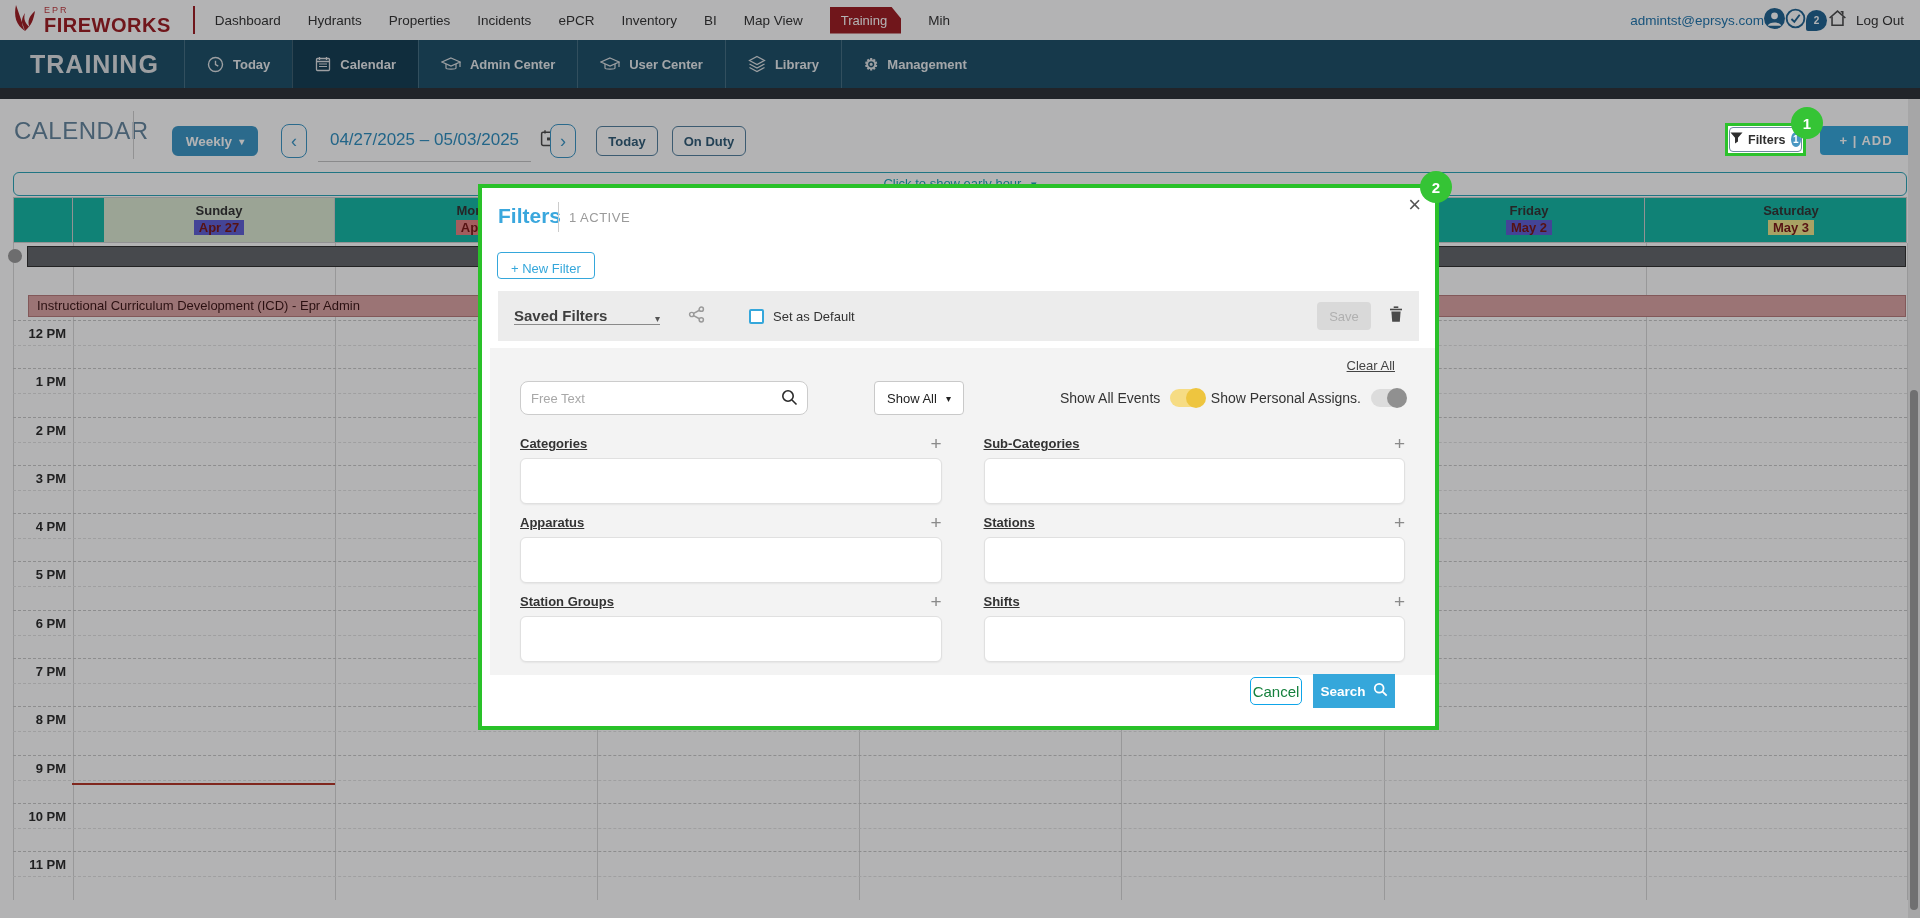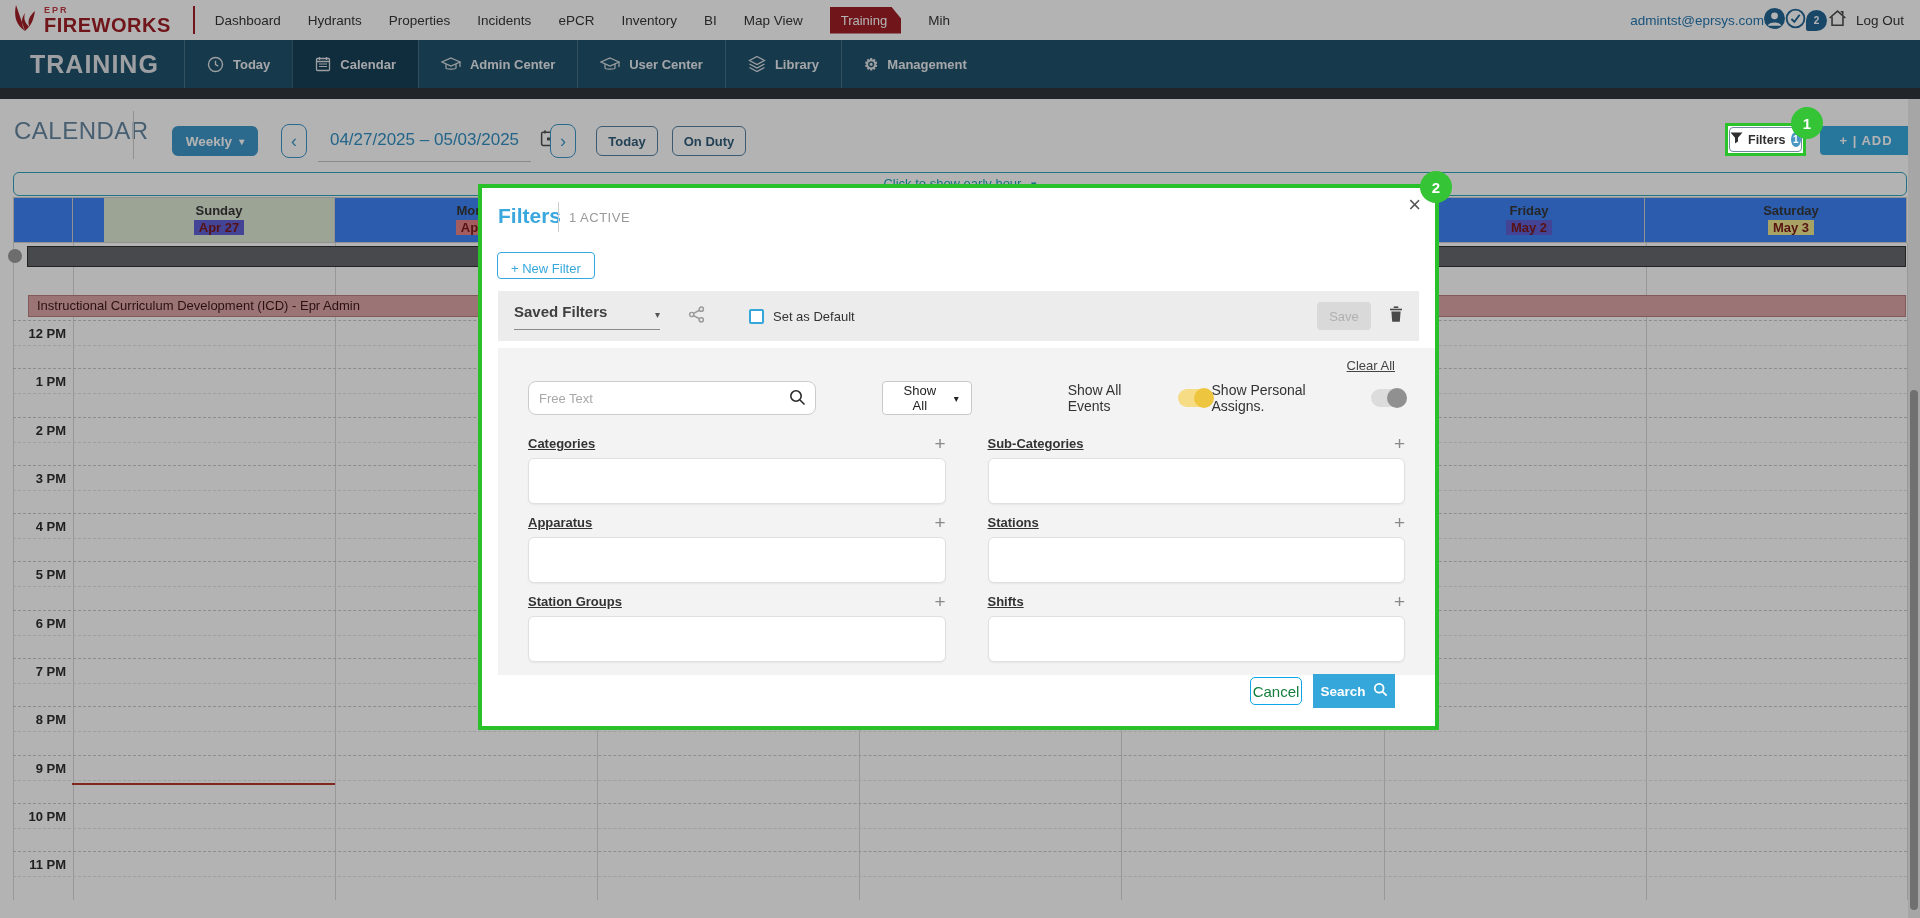--- a/index.html
+++ b/index.html
@@ -3,21 +3,21 @@
 <meta charset="utf-8">
 <style>
   * { box-sizing: border-box; margin: 0; padding: 0; }
   html,body { width:1920px; height:918px; }
   body { font-family: "Liberation Sans", sans-serif; background:#fff; position:relative; overflow:hidden; }
 
   
   .topnav { position:absolute; top:0; left:0; right:0; height:40px; background:#ffffff; display:flex; align-items:center; padding-left:12px; z-index:5; }
   .logo { display:flex; align-items:center; gap:6px; }
   .logo-text { line-height:1; }
-  .logo-epr { font-size:9px; letter-spacing:2px; color:#c23a40; font-weight:bold; display:block; }
+  .logo-epr { font-size:9px; letter-spacing:2px; color:#c23a40; font-weight:normal; display:block; }
   .logo-name { font-size:20px; font-weight:bold; color:#9e1c22; letter-spacing:.5px; }
   .logo-divider { width:2px; height:28px; background:#9e1c22; margin:0 20px 0 22px; }
   .nav-items { display:flex; align-items:center; gap:27px; }
   .nav-item { font-size:13.5px; color:#333; cursor:pointer; white-space:nowrap; }
   .nav-item.active { background:#9e1c22; color:#fff; padding:6px 14px 6px 11px; font-size:13px;
     clip-path: polygon(0 0, calc(100% - 10px) 0, 100% 45%, 100% 100%, 0 100%); }
   .topnav-right { margin-left:auto; display:flex; align-items:center; padding-right:16px; }
   .user-email { color:#2176ae; font-size:13.5px; }
   .chat-badge { width:21px; height:21px; background:#1f6391; border-radius:50% 50% 50% 2px; color:#fff; font-size:10px; font-weight:bold; display:flex; align-items:center; justify-content:center; }
   .logout { font-size:13.5px; color:#333; margin-left:8px; }
@@ -43,21 +43,21 @@
   .btn-outline { position:absolute; top:27px; height:30px; background:#fff; border:1px solid #53809f; border-radius:6px; color:#2f5b76; font-size:13px; font-weight:bold; display:flex; align-items:center; justify-content:center; cursor:pointer; }
   .btn-today { left:596px; width:62px; }
   .btn-onduty { left:672px; width:74px; }
   .btn-add { position:absolute; left:1820px; top:27px; width:92px; height:29px; background:#35a7db; border:none; border-radius:4px; color:#fff; font-size:13px; font-weight:bold; letter-spacing:1px; cursor:pointer;text-align:center; }
 
   
   .early-bar { position:absolute; left:13px; top:172px; width:1894px; height:24px; background:#fff; border:1px solid #2aa5b8; border-radius:6px; text-align:center; font-size:13px; color:#1ba0b5; line-height:22px; cursor:pointer; z-index:2; }
   .early-bar .caret { font-size:11px; margin-left:6px; }
 
   
-  .day-headers { position:absolute; left:13px; top:197px; width:1894px; height:46px; display:flex; background:#3b82f6; border-top:1px solid #cfcfcf; border-bottom:1px solid #cfcfcf; border-left:1px solid #cfcfcf; z-index:2;gap:31px; }
+  .day-headers { position:absolute; left:13px; top:197px; width:1894px; height:46px; display:flex; background:#14b8a6; border-top:1px solid #cfcfcf; border-bottom:1px solid #cfcfcf; border-left:1px solid #cfcfcf; z-index:2;gap:31px; }
   .dh-gutter { width:59px; border-right:1px solid #cfcfcf; }
   .day-cell { flex:1; text-align:center; padding-top:5px; border-right:1px solid #cfcfcf; }
   .day-name { font-size:13px; font-weight:bold; color:#333; display:block; }
   .day-badge { display:inline-block; margin-top:2px; padding:0 5px; font-size:13px; font-weight:bold; color:#7a1616; }
 
   
   .gridlines { position:absolute; left:13px; top:243px; width:1894px; height:657px; border-left:1px solid #d8d8d8; z-index:1; }
   .vline { position:absolute; top:0; bottom:0; width:1px; background:#d8d8d8; }
   .allday { position:absolute; left:13px; top:243px; width:1894px; height:77px; z-index:3; }
   .shift-bar { position:absolute; left:14px; right:1px; top:3px; height:21px; background:#63666a; border:1px solid #2f2f2f; cursor:pointer; }
@@ -89,30 +89,30 @@
 
   
   .modal-wrap { position:absolute; left:478px; top:184px; width:961px; height:546px; border:4px solid #29c129; background:#fff; z-index:50; }
   .modal { position:relative; width:100%; height:100%; background:#fff; }
   .m-title { position:absolute; left:16px; top:16px; font-size:21px; font-weight:bold; color:#3aa7dd; }
   .m-divider { position:absolute; left:76px; top:14px; width:1px; height:30px; background:#ccc; }
   .m-active { position:absolute; left:87px; top:22px; font-size:13px; color:#9a9a9a; letter-spacing:.5px; }
   .m-close { position:absolute; right:14px; top:6px; font-size:22px; color:#555; background:none; border:none; cursor:pointer; line-height:1; }
   .btn-newfilter { position:absolute; left:15px; top:64px; height:27px; padding:8px 13px; background:#fff; border:1px solid #35a7db; border-radius:4px; color:#35a7db; font-size:13px; cursor:pointer; }
   .saved-bar { position:absolute; left:16px; right:16px; top:103px; height:50px; background:#ececec; display:flex; align-items:center; padding:0 16px; }
-  .sf-select { display:flex; align-items:flex-end; justify-content:space-between; width:146px; border-bottom:1px solid #8a8a8a; padding-bottom:9px; cursor:pointer; }
+  .sf-select { display:flex; align-items:flex-end; justify-content:space-between; width:146px; border-bottom:1px solid #8a8a8a; padding-bottom:0; cursor:pointer; }
   .sf-select .lbl { font-size:15px; font-weight:bold; color:#3f3f3f; }
   .sf-select .caret { font-size:10px; color:#555; }
   .share-btn { margin-left:28px; background:none; border:none; cursor:pointer; }
   .sf-check { margin-left:44px; width:15px; height:15px; border:2px solid #35a7db; border-radius:2px; background:#fff; cursor:pointer; }
   .sf-check-label { margin-left:9px; font-size:13px; color:#333; }
   .sf-spacer { flex:1; }
   .btn-save { width:54px; height:28px; background:#d9d9d9; border:none; border-radius:4px; color:#b0b0b0; font-size:13px; cursor:default; }
   .trash-btn { margin-left:18px; background:none; border:none; cursor:pointer; }
-  .m-body { position:absolute; left:16px; right:0; top:160px; height:327px; background:#f3f3f3; }
+  .m-body { position:absolute; left:8px; right:0; top:160px; height:327px; background:#f3f3f3; }
   .clear-all { position:absolute; right:40px; top:10px; font-size:13px; color:#444; text-decoration:underline; cursor:pointer; }
   .filter-row { position:absolute; left:30px; right:30px; top:32px; height:36px; display:flex; align-items:center; }
   .free-text-wrap { position:relative; width:288px; }
   .free-text { width:288px; height:34px; border:1px solid #ccc; border-radius:8px; padding:0 34px 0 10px; font-size:13px; color:#333; font-family:"Liberation Sans",sans-serif; }
   .free-text::placeholder { color:#a8a8a8; }
   .ft-search { position:absolute; right:10px; top:8px; }
   .btn-showall { margin-left:66px; height:34px; padding:0 12px; background:#fff; border:1px solid #c9c9c9; border-radius:4px; font-size:13px; color:#222; display:flex; align-items:center; gap:9px; cursor:pointer; }
   .tgl-group { display:flex; align-items:center; gap:10px; }
   .tg-events { margin-left:96px; }
   .tg-personal { margin-left:auto; }

